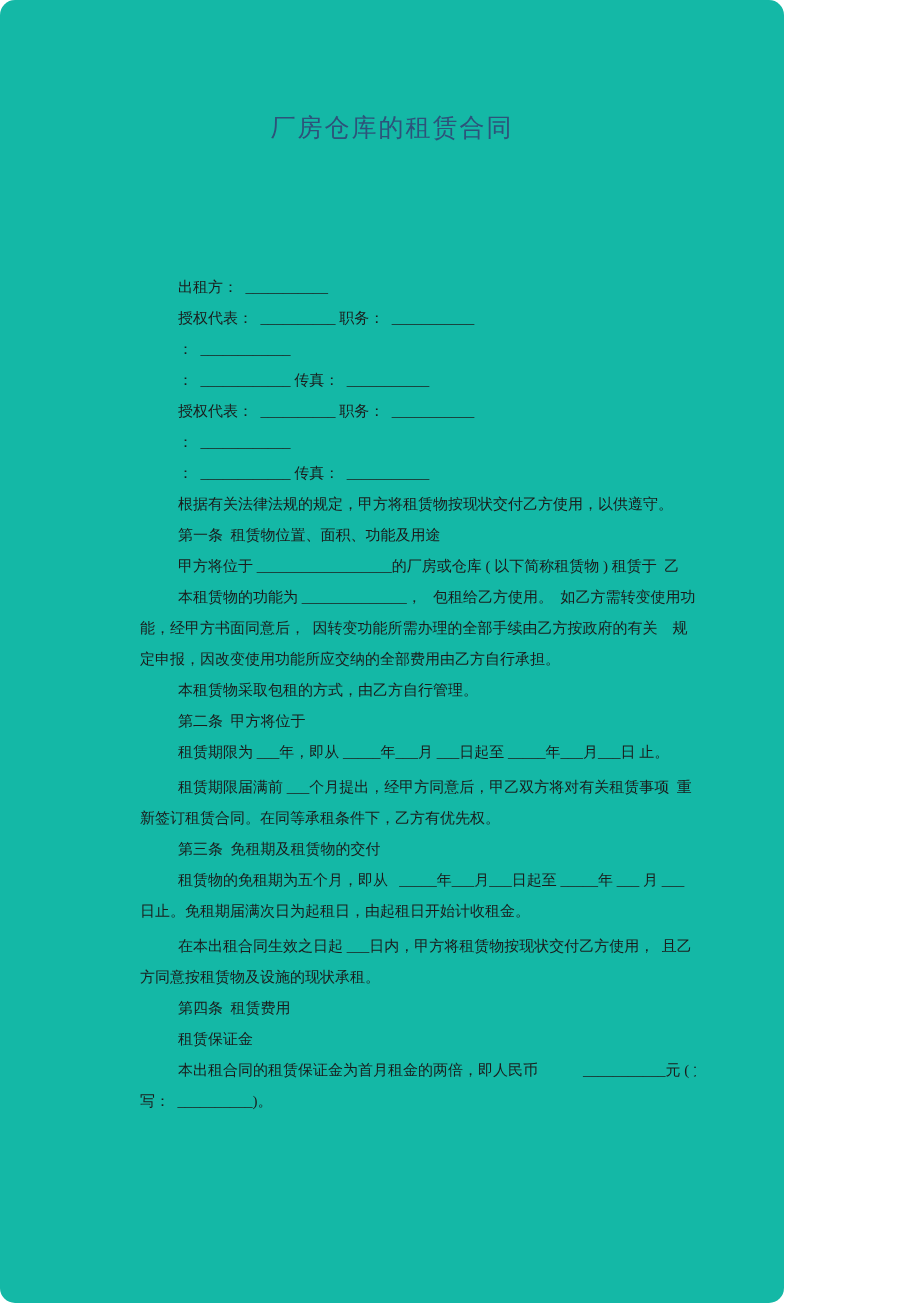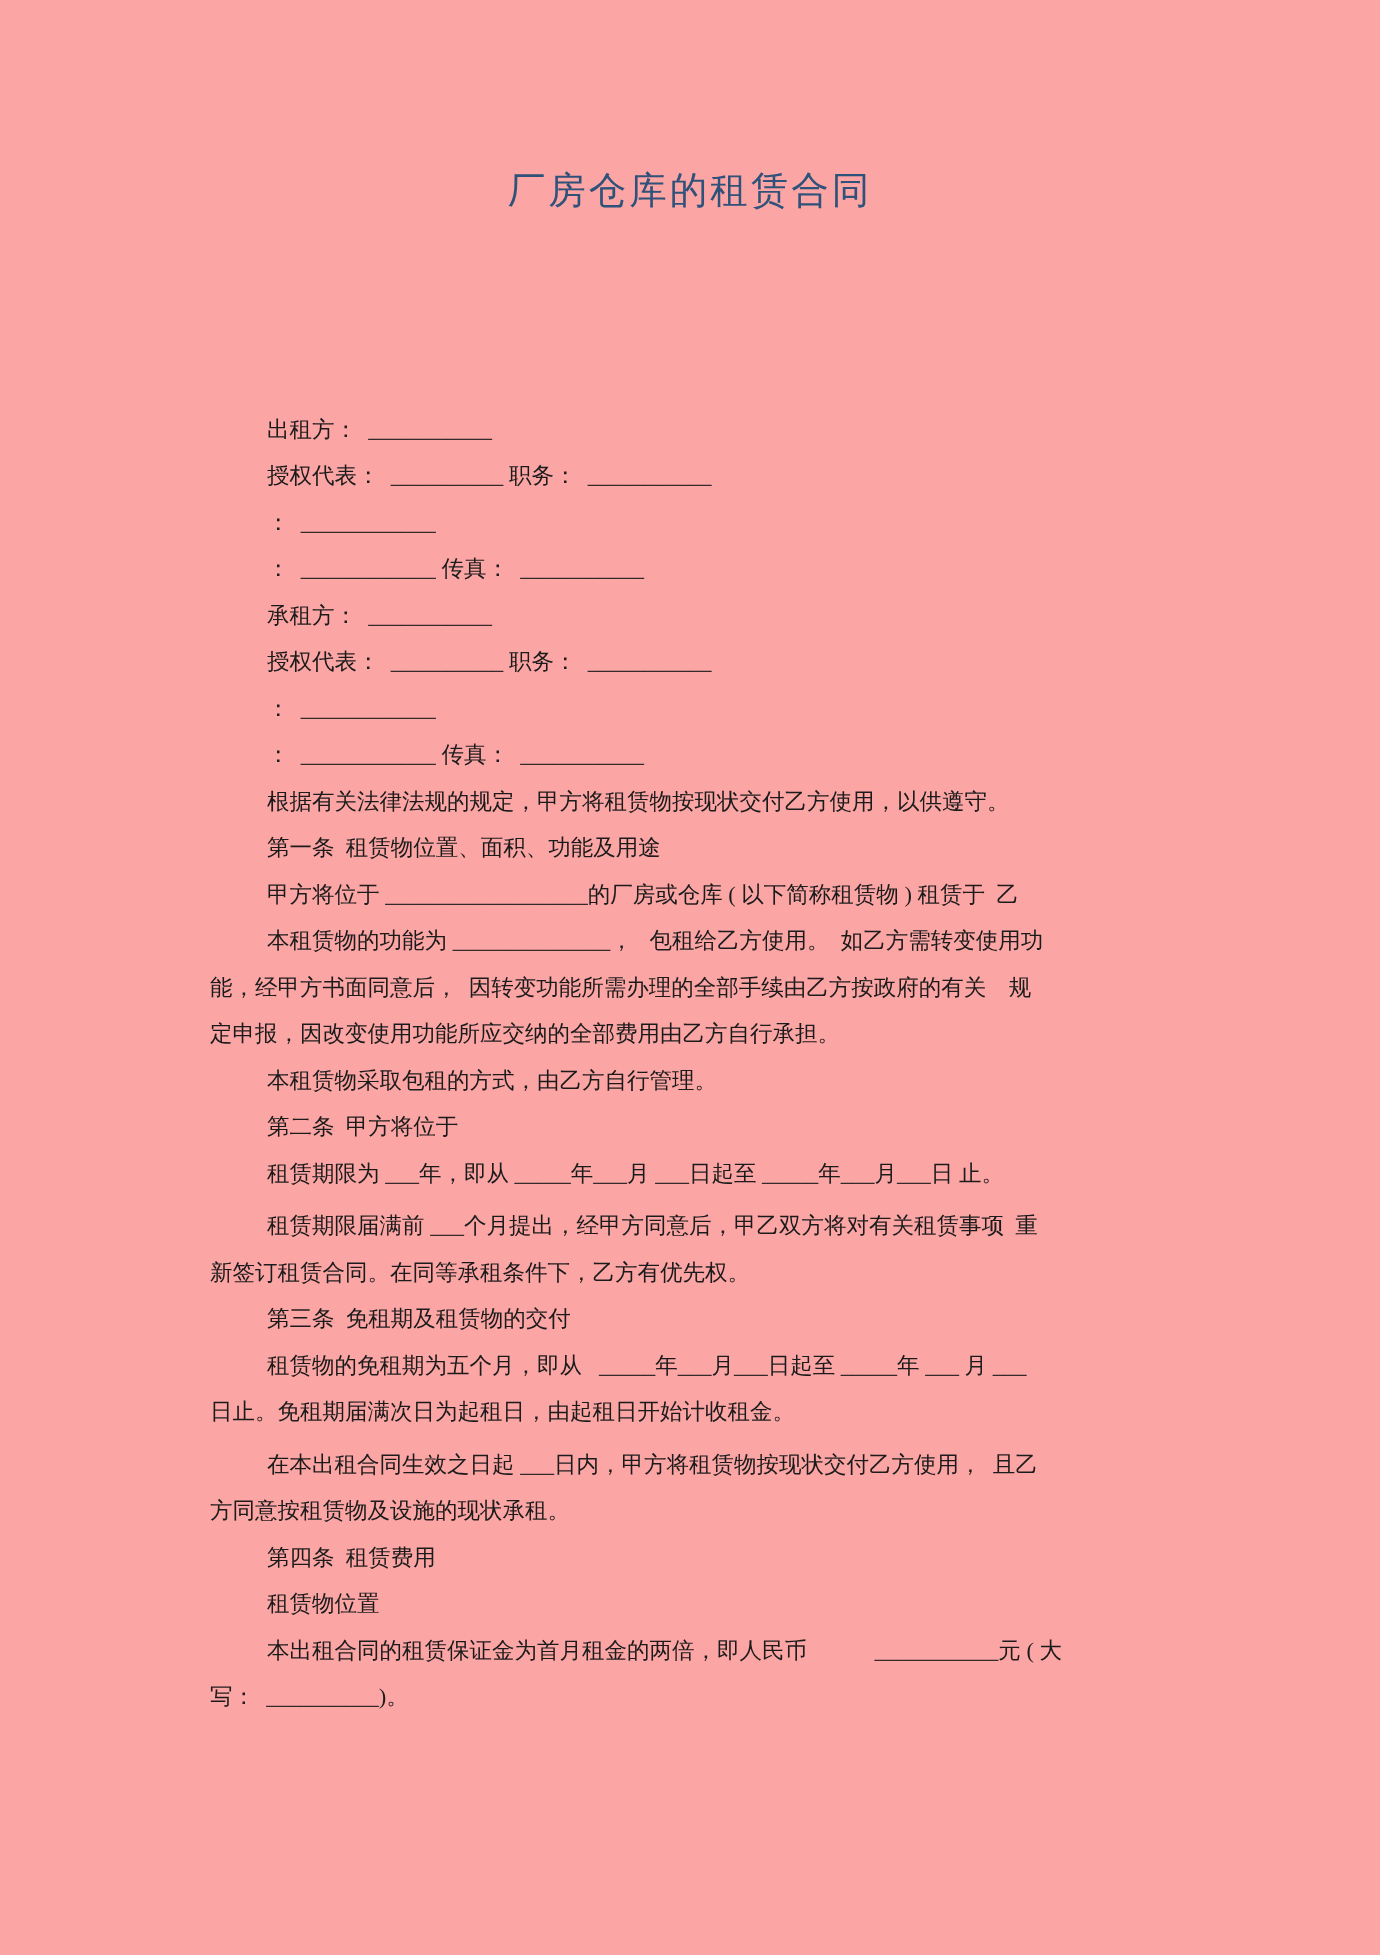--- a/index.html
+++ b/index.html
@@ -2,25 +2,26 @@
 <html><head>
 <meta charset="utf-8">
 <style>
   html, body {
     margin: 0;
     padding: 0;
     background: #ffffff;
   }
   .page {
     position: relative;
-    width: 920px;
+    width: 784px;
     height: 1303px;
-    background: #fca5a5;
+    background: #14b8a6;
     overflow: hidden;
     font-family: "Liberation Serif", "DejaVu Serif", serif;
+    border-radius: 15px;
   }
   .doc-title {
     margin: 0;
     padding-top: 115px;
     text-align: center;
     font-size: 25px;
     font-weight: normal;
     line-height: 1;
     letter-spacing: 2px;
     color: #2e527a;
@@ -59,23 +60,20 @@
     </div>
 
     <div class="para">
       <div class="line first">：  ____________</div>
     </div>
 
     <div class="para">
       <div class="line first">：  ____________ 传真：  ___________</div>
     </div>
 
-    <div class="para">
-      <div class="line first">承租方：  ___________</div>
-    </div>
 
     <div class="para">
       <div class="line first">授权代表：  __________ 职务：  ___________</div>
     </div>
 
     <div class="para">
       <div class="line first">：  ____________</div>
     </div>
 
     <div class="para">
@@ -129,21 +127,21 @@
     <div class="para sp">
       <div class="line first">在本出租合同生效之日起 ___日内，甲方将租赁物按现状交付乙方使用，  且乙</div>
       <div class="line">方同意按租赁物及设施的现状承租。</div>
     </div>
 
     <div class="para">
       <div class="line first">第四条  租赁费用</div>
     </div>
 
     <div class="para">
-      <div class="line first">租赁物位置</div>
+      <div class="line first">租赁保证金</div>
     </div>
 
     <div class="para">
       <div class="line first">本出租合同的租赁保证金为首月租金的两倍，即人民币            ___________元 ( 大</div>
       <div class="line">写：  __________)。</div>
     </div>
 
   </div>
 </div>
 

